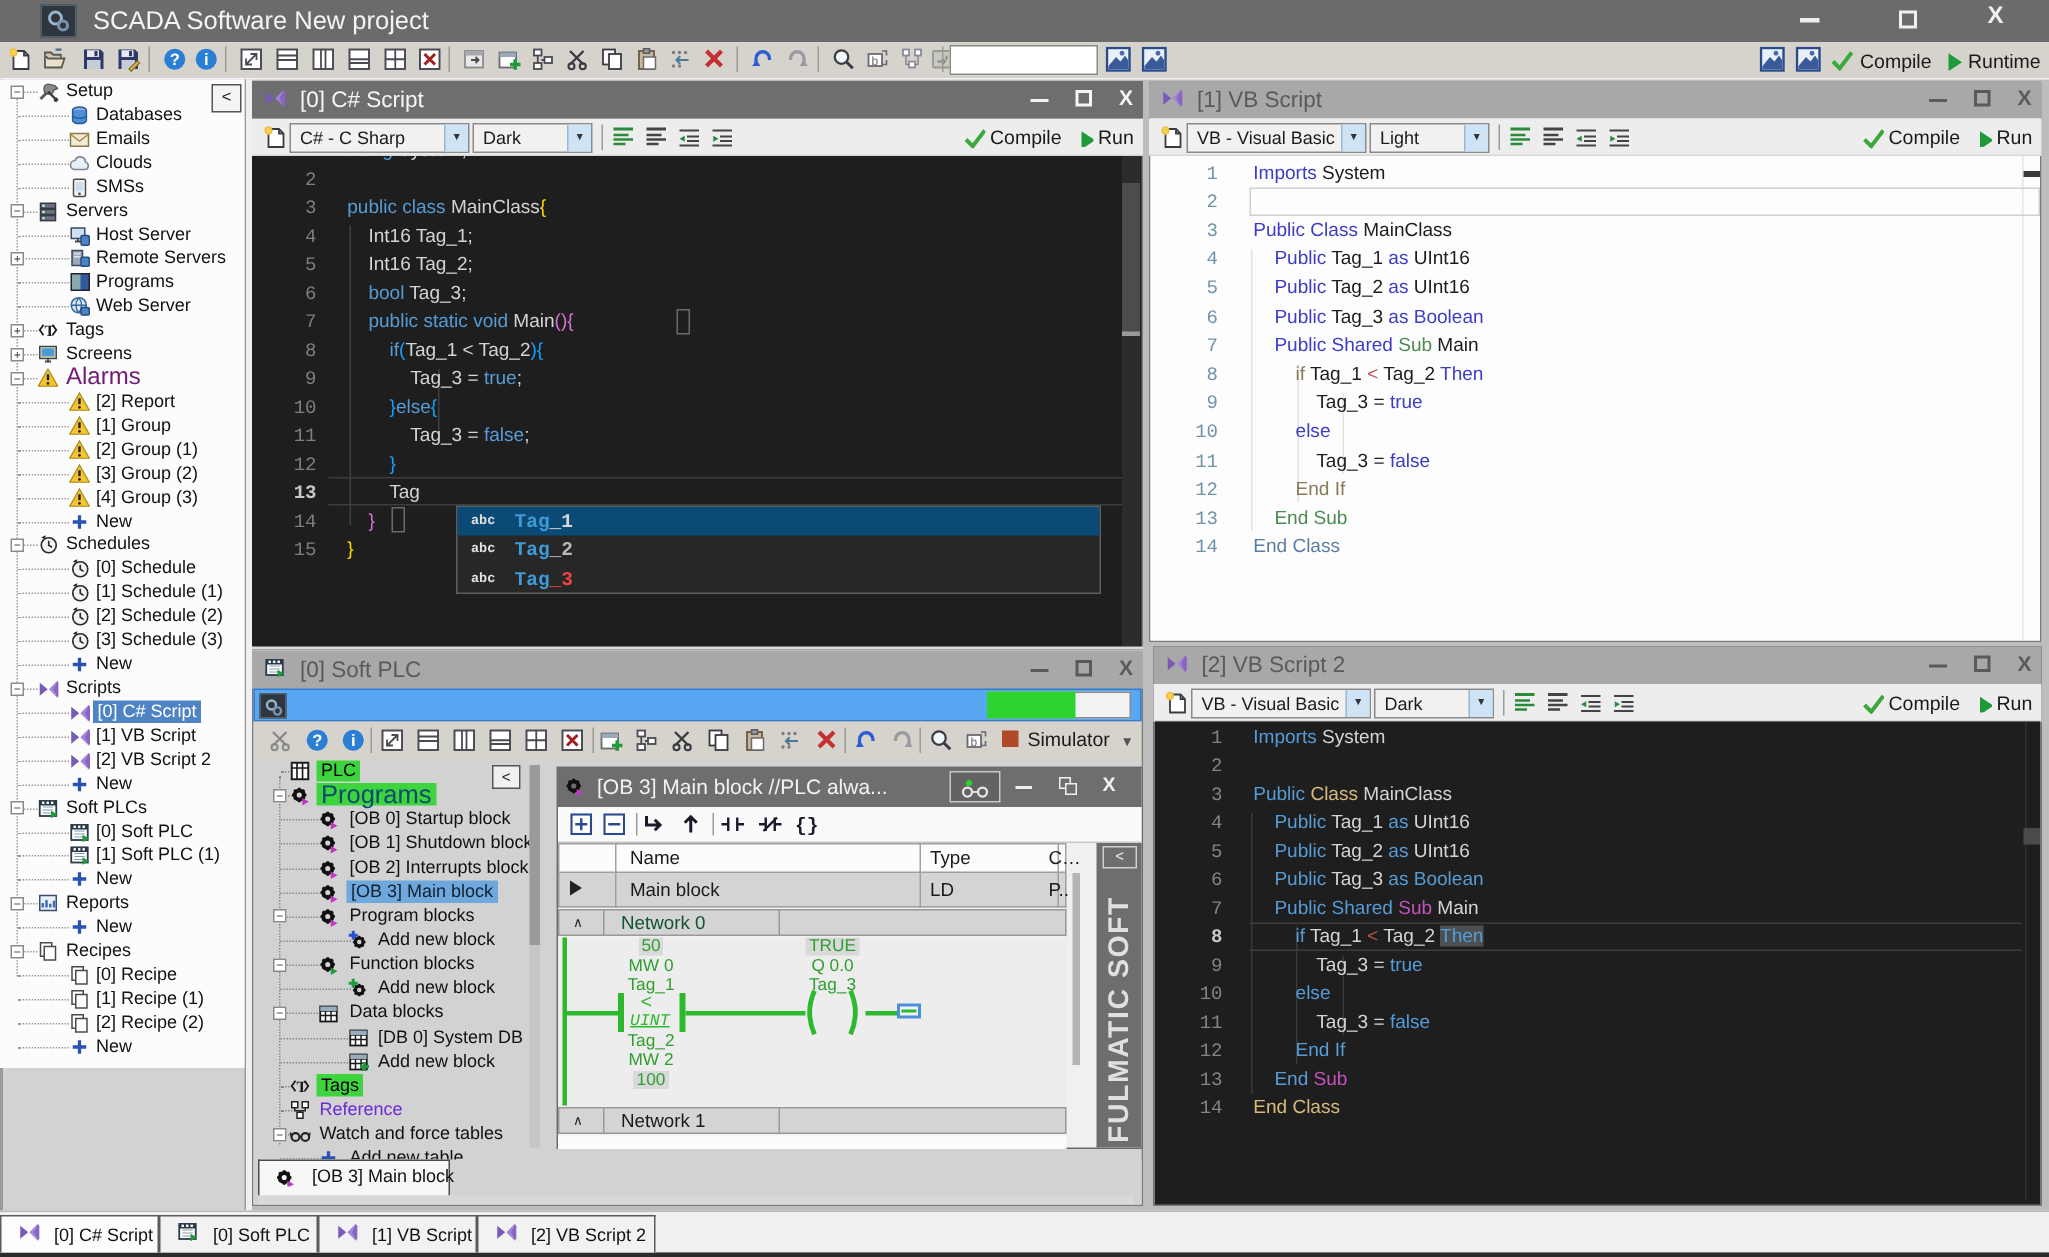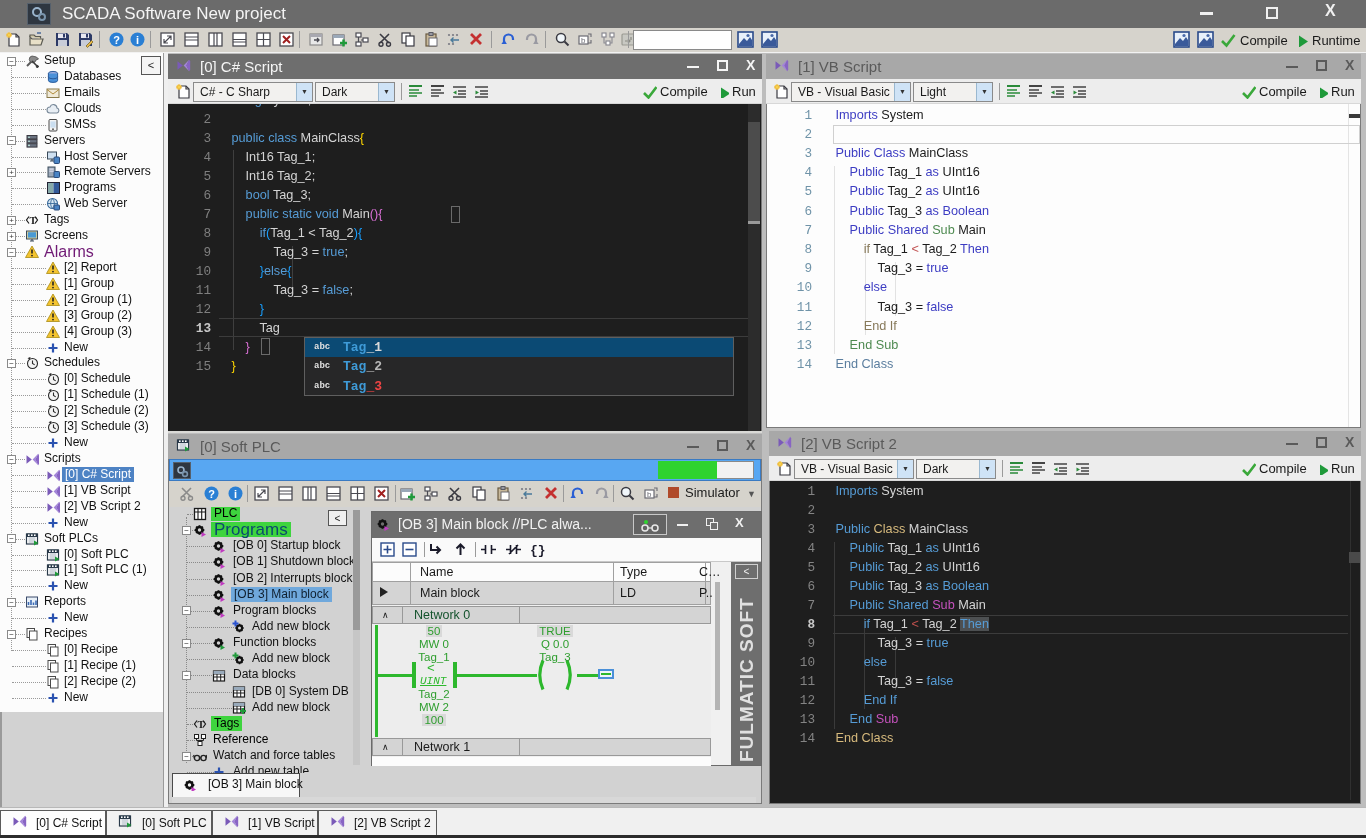--- a/index.html
+++ b/index.html
@@ -1008,21 +1008,21 @@
       <text x="4.6" y="11" font-size="10.5" font-weight="bold" fill="#1a1a1a" font-family="Liberation Serif">T</text>
     </svg>
 <div class="abs grn" style="left:42px;top:209px;height:15px;font-size:12px;line-height:15px;padding:0 3px;color:#000;white-space:nowrap">Tags</div>
 <div class="abs" style="left:18px;top:233px;width:8px;height:1px;border-top:1px dotted #8a8a8a"></div>
 <svg class="abs" style="left:24px;top:226.09999999999997px" width="14" height="14" viewBox="0 0 14 14">
       <rect x="1.5" y="1.5" width="4" height="4" fill="#fff" stroke="#222"></rect>
       <rect x="8.5" y="1.5" width="4" height="4" fill="#fff" stroke="#222"></rect>
       <rect x="5" y="8.5" width="4" height="4" fill="#fff" stroke="#222"></rect>
       <path d="M3.5 5.5 v2 h7 v-2 M7 7.5 v1" fill="none" stroke="#222"></path>
     </svg>
-<div class="abs" style="left:44px;top:225px;height:15px;font-size:12px;line-height:15px;color:#000000;white-space:nowrap">Reference</div>
+<div class="abs" style="left:44px;top:225px;height:15px;font-size:12px;line-height:15px;color:#6d28d9;white-space:nowrap">Reference</div>
 <div class="abs" style="left:18px;top:249px;width:8px;height:1px;border-top:1px dotted #8a8a8a"></div>
 <div class="abs" style="left:13px;top:245px;width:9px;height:9px;background:#fff;border:1px solid #8a8a8a;font-size:8px;line-height:7px;text-align:center;color:#333">−</div>
 <svg class="abs" style="left:24px;top:242.24999999999997px" width="14" height="14" viewBox="0 0 14 14">
       <circle cx="4" cy="9" r="2.6" fill="none" stroke="#222" stroke-width="1.4"></circle>
       <circle cx="10.5" cy="9" r="2.6" fill="none" stroke="#222" stroke-width="1.4"></circle>
       <path d="M6.6 9 a1.4 1.4 0 0 1 1.4 0 M1.4 9 L0.6 6 M13.1 9 l0.8 -3" fill="none" stroke="#222" stroke-width="1.2"></path>
     </svg>
 <div class="abs" style="left:44px;top:241px;height:15px;font-size:12px;line-height:15px;color:#111;white-space:nowrap">Watch and force tables</div>
 <div class="abs" style="left:18px;top:265px;width:27px;height:1px;border-top:1px dotted #8a8a8a"></div>
 <svg class="abs" style="left:43px;top:258.4px" width="14" height="14" viewBox="0 0 14 14">

